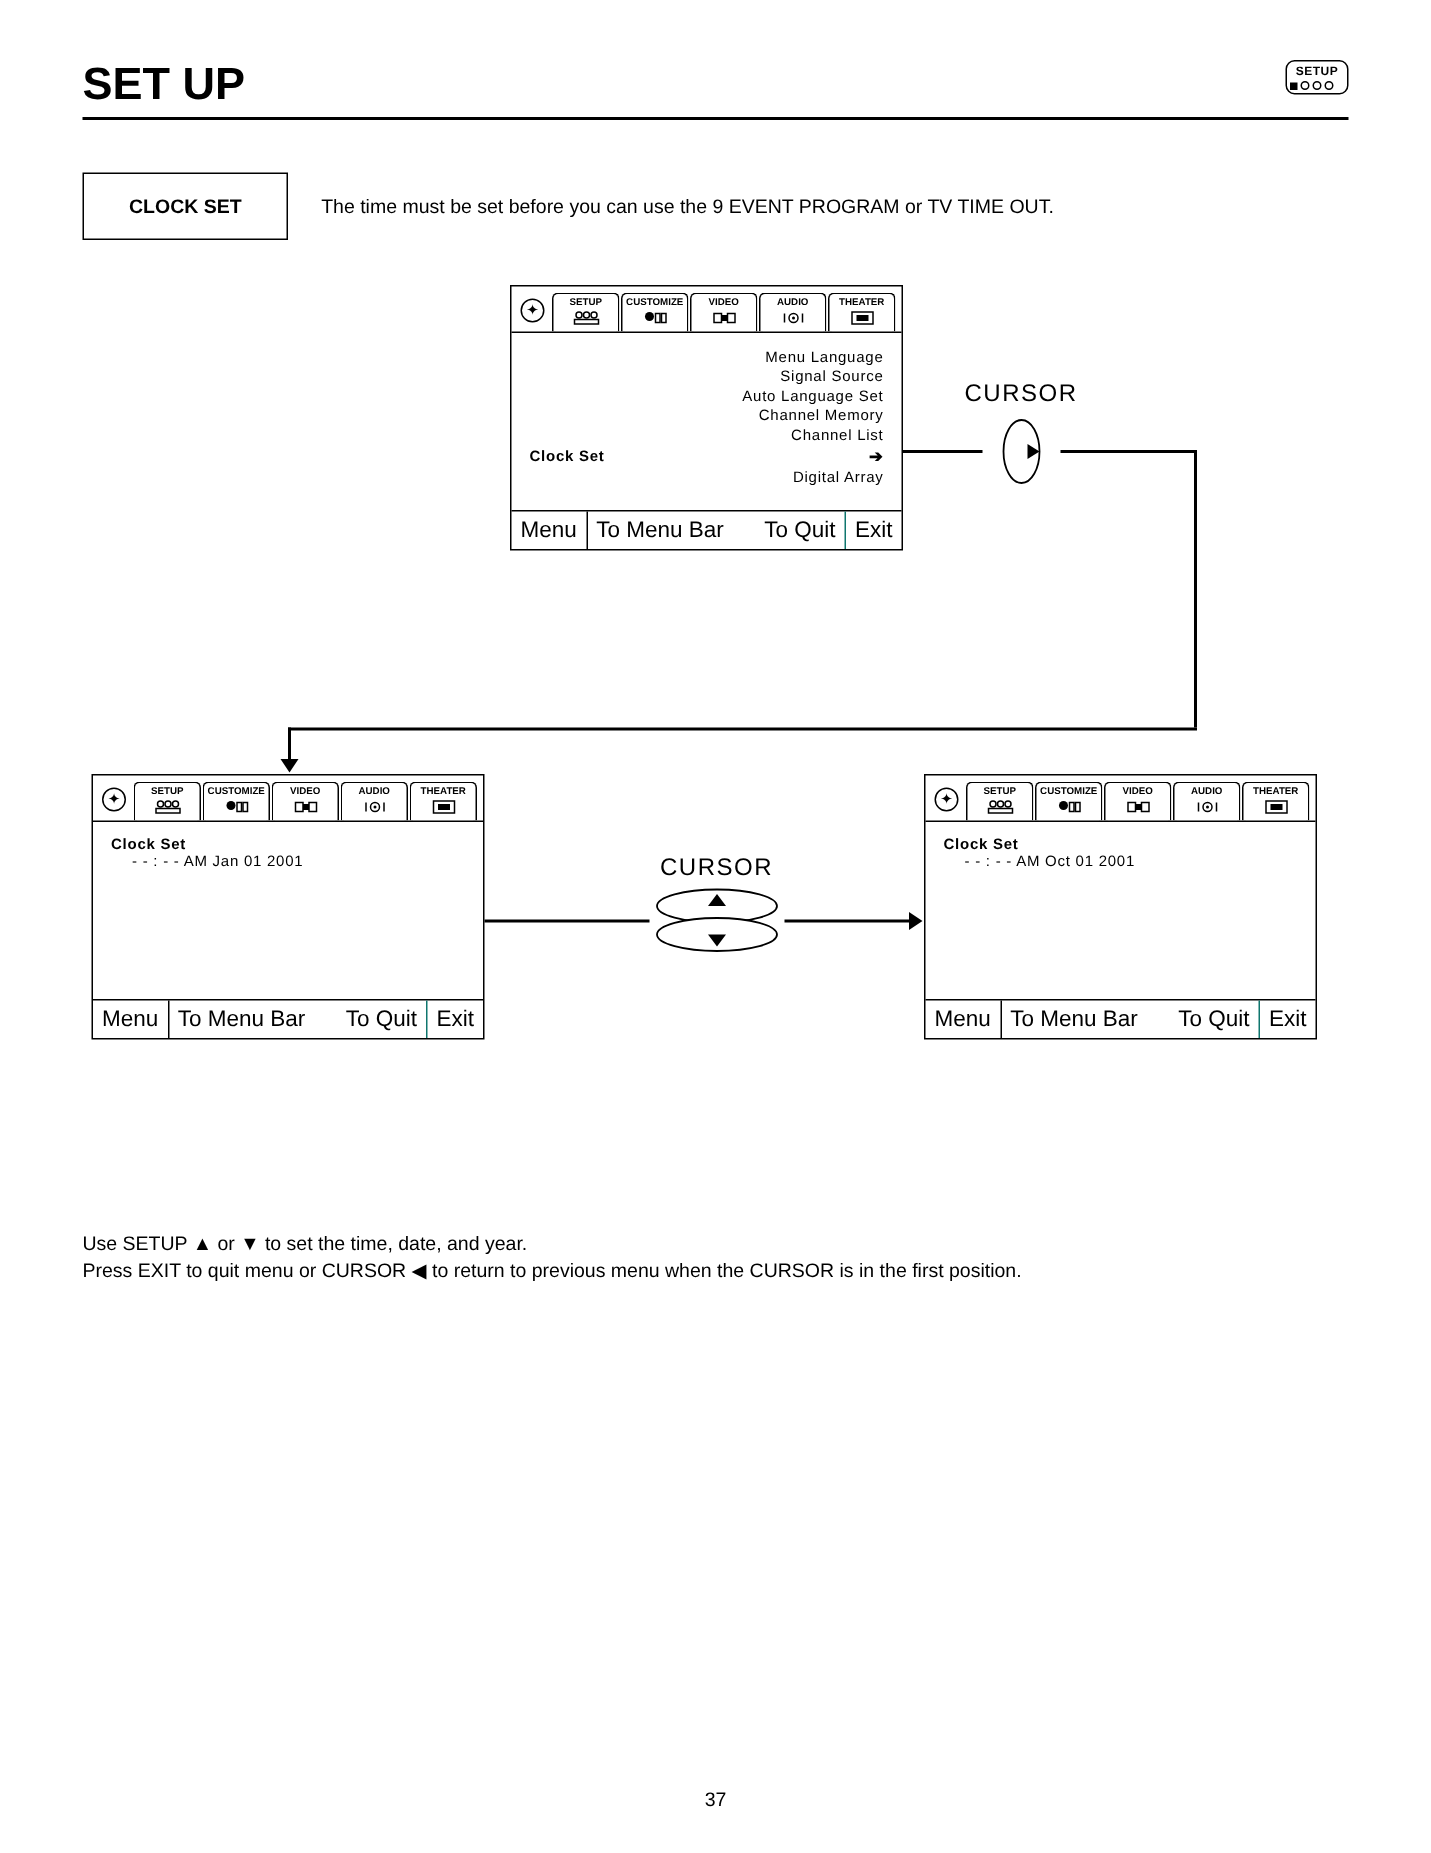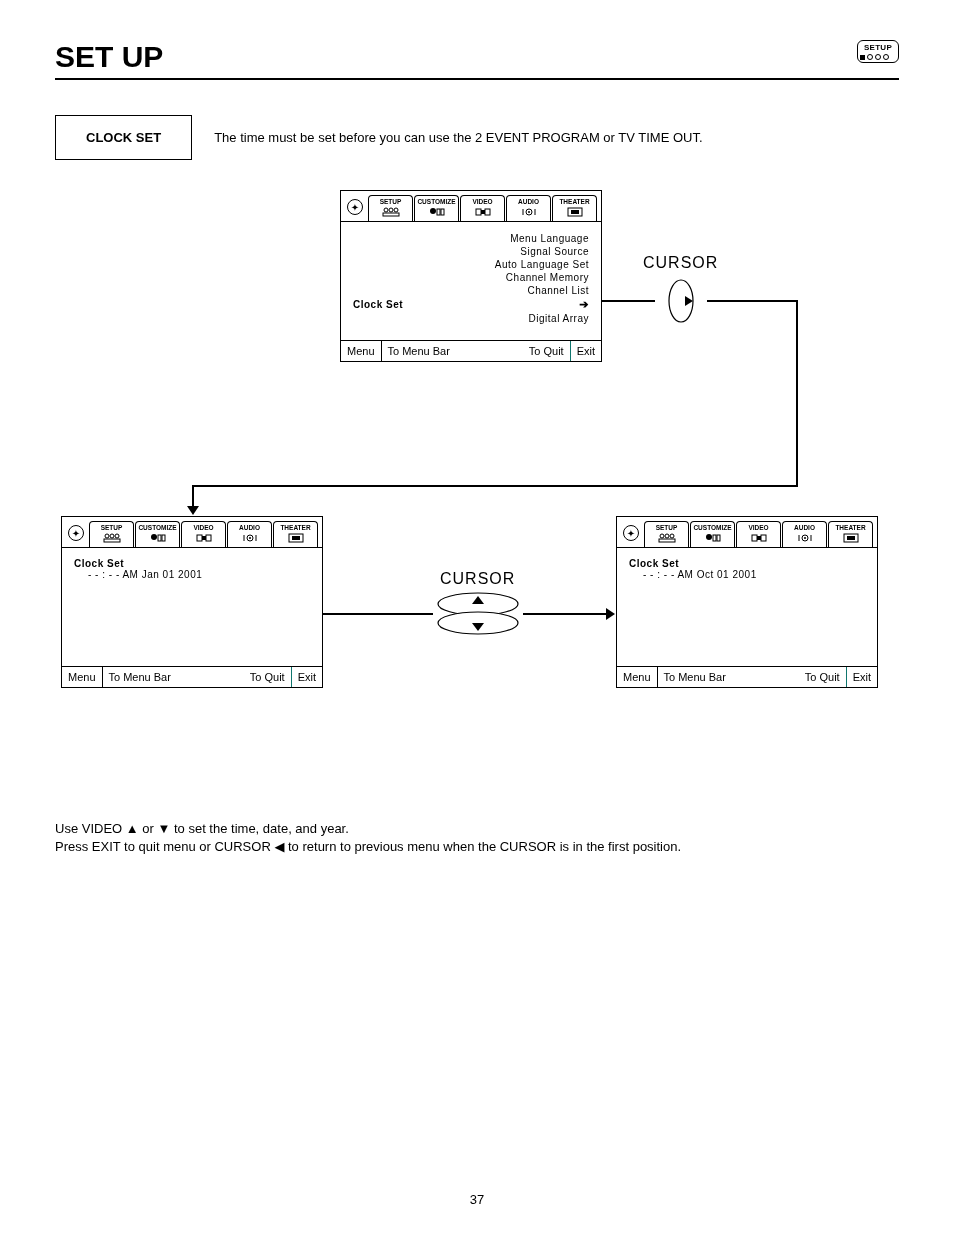--- a/index.html
+++ b/index.html
@@ -103,21 +103,21 @@
     min-height: 118px;
     font-size: 10px;
     letter-spacing: .5px;
   }
   .menu-item { padding: 1px 0; text-align: right;}
   .menu-item.sel { font-weight: bold; display:flex; justify-content:space-between; align-items:center;}
   .menu-item.sel .arrow-r { font-size:11px;}
   .osd-footer {
     display:flex;
     border-top: 1px solid #000;
-    font-size: 11px;
+    font-size: 15px;
   }
   .osd-footer > div {
     padding: 4px 6px;
   }
   .osd-footer .f1 { border-right:1px solid #000; }
   .osd-footer .spacer { flex:1; }
   .osd-footer .f3 { border-right:1px solid #0f766e; }
 
   .cursor-label {
     position:absolute;
@@ -168,21 +168,21 @@
         <span></span>
         <span></span>
         <span></span>
       </div>
     <div class="corner"></div>
   </div>
 </div>
 
 <div class="section-label-row">
   <div class="section-label-box">CLOCK SET</div>
-  <div class="section-desc">The time must be set before you can use the 2 EVENT PROGRAM or TV TIME OUT.</div>
+  <div class="section-desc">The time must be set before you can use the 9 EVENT PROGRAM or TV TIME OUT.</div>
 </div>
 
 <div class="diagram-area">
 
   <div class="osd" id="osd1" style="left:285px; top:0;">
     <div class="osd-tabs">
       <div class="nav-icon">✦</div>
       <div class="tab">
           <span>SETUP</span>
           <span class="ticon">
@@ -420,20 +420,20 @@
       <div class="spacer"></div>
       <div class="f3">To Quit</div>
       <div>Exit</div>
     </div>
   </div>
 
 </div>
 
 <div class="instructions">
   <p>
-    <span>Use VIDEO </span><span>▲</span><span> or </span><span>▼</span><span> to set the time, date, and year.</span>
+    <span>Use SETUP </span><span>▲</span><span> or </span><span>▼</span><span> to set the time, date, and year.</span>
   </p>
   <p>
     <span>Press EXIT to quit menu or CURSOR </span><span>◀</span><span> to return to previous menu when the CURSOR is in the first position.</span>
   </p>
 </div>
 
 <div class="page-number">37</div>
 
 </body></html>

